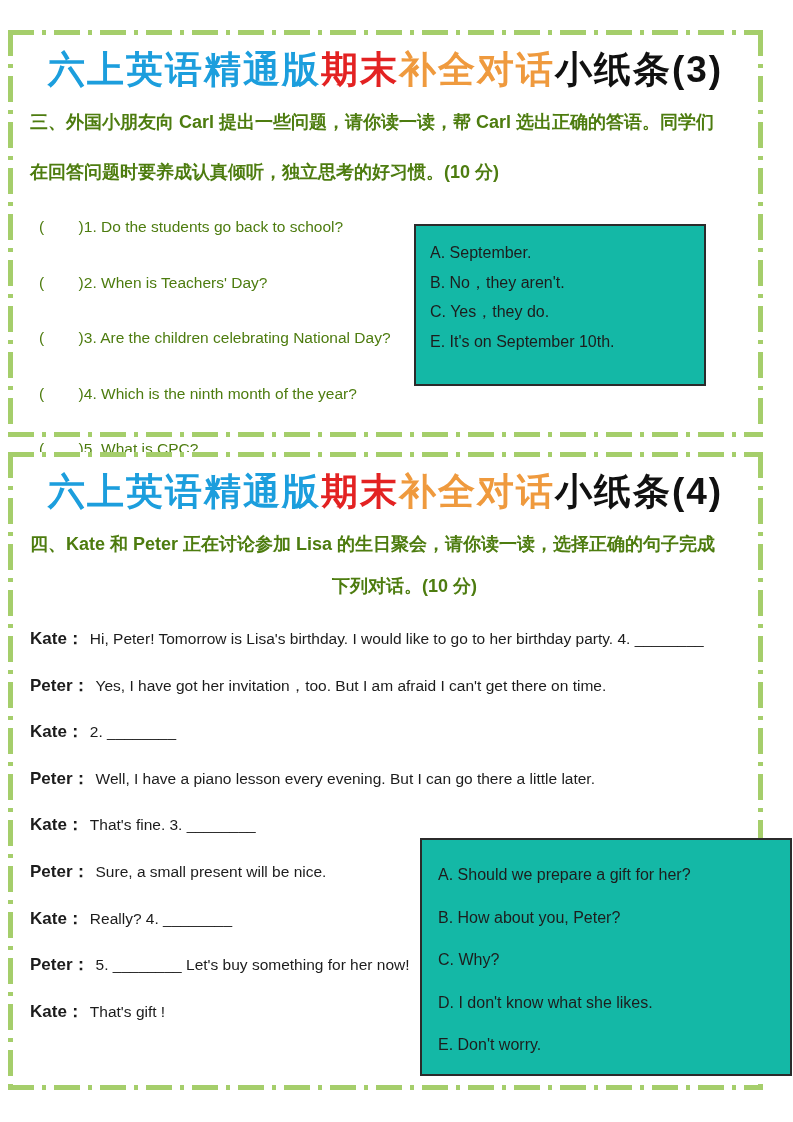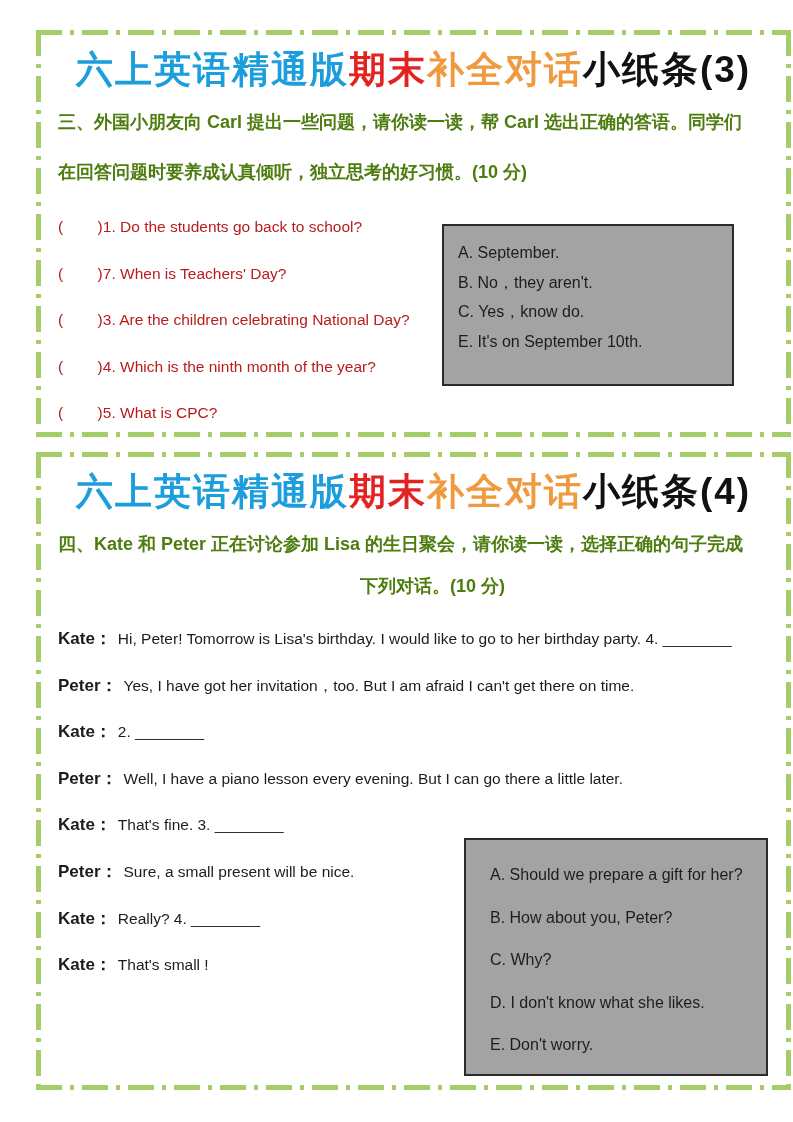--- a/index.html
+++ b/index.html
@@ -4,21 +4,21 @@
 <style>
   :root{
     --green:#a5ce6b; --blue:#1c9edd; --red:#e32222; --orange:#ef9a3e; --ink:#1d1d1d;
   }
   html,body{margin:0;padding:0;}
   body{
     width:793px;height:1122px;background:#ffffff;position:relative;
     font-family:"Liberation Sans","DejaVu Sans",sans-serif;color:var(--ink);
   }
   .card{
-    position:absolute;left:36px;width:755px;box-sizing:border-box;
+    position:absolute;left:8px;width:755px;box-sizing:border-box;
     padding:0 22px;background:#fff;
   }
   #card3{top:30px;height:407px;}
   #card4{top:452px;height:638px;}
   
   .b{position:absolute;pointer-events:none;}
   .bt,.bb{left:0;right:0;height:5px;
     background:repeating-linear-gradient(90deg,var(--green) 0 26px,transparent 26px 34px,var(--green) 34px 38px,transparent 38px 46px);}
   .bt{top:0;} .bb{bottom:0;}
   .bl,.br{top:0;bottom:0;width:5px;
@@ -30,62 +30,62 @@
     font-weight:800;letter-spacing:2px;white-space:nowrap;
   }
   .t-blue{color:var(--blue);} .t-red{color:var(--red);}
   .t-orange{color:var(--orange);} .t-black{color:#111;}
 
   .cn{margin:10px 0 0;font-size:18px;font-weight:700;line-height:40px;white-space:nowrap;color:#4d7c0f;}
   .cn.first{margin-top:8px;}
   .cn.indent{padding-left:38px;margin-top:2px;text-align:center;}
 
   .qlist{margin-top:12px;}
-  .q{margin:0;font-size:15.5px;line-height:46.5px;white-space:pre;color:#b91c1c;}
+  .q{margin:9px;font-size:15.5px;line-height:46.5px;white-space:pre;color:#4d7c0f;}
 
   .dlglist{margin-top:10px;}
   .dlg{margin:0;font-size:15.5px;line-height:46.6px;white-space:pre;color:#1c1c1c;}
   .spk{font-weight:700;font-size:17px;margin-right:6px;}
 
   .choices{
-    position:absolute;border:2px solid #2b2b2b;background:#a3a3a3;box-sizing:border-box;
+    position:absolute;border:2px solid #2b2b2b;background:#14b8a6;box-sizing:border-box;
   }
   #box3{left:406px;top:194px;width:292px;height:162px;padding:12px 0 0 14px;}
   #box3 .choice{margin:0;font-size:16px;line-height:29.5px;white-space:pre;}
-  #box4{left:412px;top:386px;width:304px;height:238px;padding:14px 0 0 24px;margin-left:16px;}
+  #box4{left:412px;top:386px;width:372px;height:238px;padding:14px 0 0 16px;}
   #box4 .choice{margin:0;font-size:16px;line-height:42.5px;white-space:pre;}
 </style>
 </head>
 <body>
 
 <div>
 
   <section class="card" id="card3">
     <div class="b bt"></div>
     <div class="b bb"></div>
     <div class="b bl"></div>
     <div class="b br"></div>
 
     <h1 class="title"><span class="t-blue">六上英语精通版</span><span class="t-red">期末</span><span class="t-orange">补全对话</span><span class="t-black">小纸条(3)</span></h1>
 
     <p class="cn first">三、外国小朋友向 Carl 提出一些问题，请你读一读，帮 Carl 选出正确的答语。同学们</p>
     <p class="cn">在回答问题时要养成认真倾听，独立思考的好习惯。(10 分)</p>
 
     <div class="qlist">
       <p class="q">(        )1. Do the students go back to school?</p>
-      <p class="q">(        )7. When is Teachers' Day?</p>
+      <p class="q">(        )2. When is Teachers' Day?</p>
       <p class="q">(        )3. Are the children celebrating National Day?</p>
       <p class="q">(        )4. Which is the ninth month of the year?</p>
       <p class="q">(        )5. What is CPC?</p>
     </div>
 
     <div class="choices" id="box3">
       <p class="choice">A. September.</p>
       <p class="choice">B. No，they aren't.</p>
-      <p class="choice">C. Yes，know do.</p>
+      <p class="choice">C. Yes，they do.</p>
       <p class="choice">E. It's on September 10th.</p>
     </div>
   </section>
 
   <section class="card" id="card4">
     <div class="b bt"></div>
     <div class="b bb"></div>
     <div class="b bl"></div>
     <div class="b br"></div>
 
@@ -95,21 +95,22 @@
     <p class="cn indent">下列对话。(10 分)</p>
 
     <div class="dlglist">
       <p class="dlg"><span class="spk">Kate：</span><span>Hi, Peter! Tomorrow is Lisa's birthday. I would like to go to her birthday party. 4. ________</span></p>
       <p class="dlg"><span class="spk">Peter：</span><span>Yes, I have got her invitation，too. But I am afraid I can't get there on time.</span></p>
       <p class="dlg"><span class="spk">Kate：</span><span>2. ________</span></p>
       <p class="dlg"><span class="spk">Peter：</span><span>Well, I have a piano lesson every evening. But I can go there a little later.</span></p>
       <p class="dlg"><span class="spk">Kate：</span><span>That's fine. 3. ________</span></p>
       <p class="dlg"><span class="spk">Peter：</span><span>Sure, a small present will be nice.</span></p>
       <p class="dlg"><span class="spk">Kate：</span><span>Really? 4. ________</span></p>
-      <p class="dlg"><span class="spk">Kate：</span><span>That's small !</span></p>
+      <p class="dlg"><span class="spk">Peter：</span><span>5. ________ Let's buy something for her now!</span></p>
+      <p class="dlg"><span class="spk">Kate：</span><span>That's gift !</span></p>
     </div>
 
     <div class="choices" id="box4">
       <p class="choice">A. Should we prepare a gift for her?</p>
       <p class="choice">B. How about you, Peter?</p>
       <p class="choice">C. Why?</p>
       <p class="choice">D. I don't know what she likes.</p>
       <p class="choice">E. Don't worry.</p>
     </div>
   </section>

